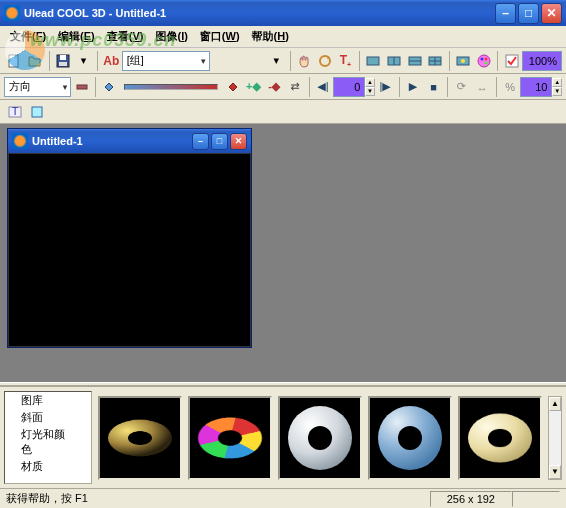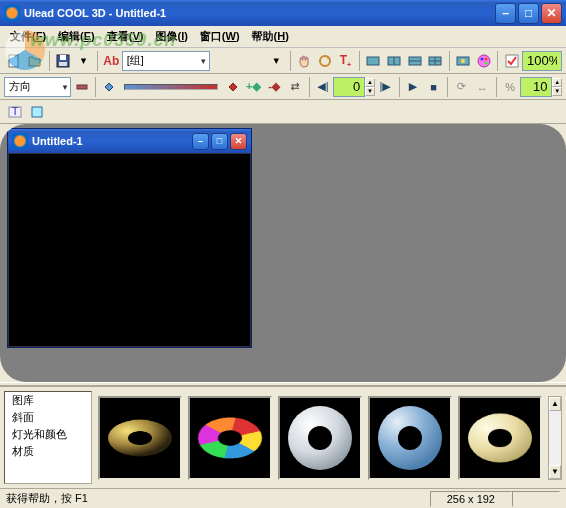--- a/index.html
+++ b/index.html
@@ -18,34 +18,34 @@
 .menuitem .hotkey { text-decoration: underline; }
 
 .watermark { position: absolute; left: 30px; top: 30px; font-size: 18px; font-weight: bold; color: rgba(100, 180, 80, 0.6); letter-spacing: 1px; pointer-events: none; z-index: 5; font-style: italic; }
 .watermark-logo { position: absolute; left: 5px; top: 30px; width: 40px; height: 40px; border-radius: 50%; background: conic-gradient(#ff9933 0deg 120deg, #0088dd 120deg 240deg, #ffffff 240deg 360deg); opacity: 0.5; pointer-events: none; z-index: 5; }
 
 .toolbar { height: 26px; background: #ece9d8; display: flex; align-items: center; padding: 0 4px; border-bottom: 1px solid #aca899; gap: 0; position: relative; }
 .tbtn { width: 22px; height: 22px; display: flex; align-items: center; justify-content: center; border: 1px solid transparent; cursor: default; position: relative; }
 .sep { width: 1px; height: 20px; background: #aca899; margin: 0 3px; }
 .dropdown { height: 20px; border: 1px solid #7f9db9; background: white; padding: 0 18px 0 4px; display: flex; align-items: center; position: relative; font-size: 11px; }
 .dropdown::after { content: "▾"; position: absolute; right: 3px; font-size: 9px; color: #333; }
-.numinput { width: 40px; height: 20px; border: 1px solid #7f9db9; background: #bef264; padding: 0 4px; text-align: right; font-size: 13px; }
-
-.workspace { flex: 1; background: #808080; position: relative; overflow: hidden; border-radius: 26px; }
+.numinput { width: 40px; height: 20px; border: 1px solid #7f9db9; background: #8b5cf6; padding: 0 4px; text-align: right; font-size: 11px; }
+
+.workspace { flex: 1; background: #808080; position: relative; overflow: hidden; }
 
 .childwin { position: absolute; left: 7px; top: 4px; width: 245px; height: 220px; border: 1px solid #0a246a; display: flex; flex-direction: column; }
 .childwin .titlebar { height: 22px; font-size: 11px; }
 .childwin .titlebar .winbtn { width: 17px; height: 17px; font-size: 9px; }
 .childwin .canvas { flex: 1; background: black; border: 1px solid #333; }
 
 .splitter { height: 4px; background: #ece9d8; border-top: 1px solid #fff; border-bottom: 1px solid #aca899; cursor: ns-resize; }
 
 .bottompanel { height: 102px; background: #ece9d8; display: flex; border-top: 1px solid #aca899; }
 .catlist { width: 88px; background: white; border: 1px inset #aca899; margin: 4px 2px 4px 4px; overflow: auto; }
-.catitem { padding: 1px 7px; cursor: default; }
+.catitem { padding: 1px 16px; cursor: default; }
 .thumbstrip { flex: 1; display: flex; align-items: center; gap: 6px; padding: 4px; overflow: hidden; background: #ece9d8; }
 .thumb { width: 84px; height: 84px; border: 2px inset #ece9d8; background: black; display: flex; align-items: center; justify-content: center; overflow: hidden; }
 .thumbstrip .scroll { width: 14px; height: 84px; background: #ece9d8; display: flex; flex-direction: column; border: 1px solid #aca899; }
 .scroll .arr { flex: 0 0 14px; background: #ece9d8; border: 1px outset #fff; display: flex; align-items: center; justify-content: center; font-size: 8px; }
 .scroll .track { flex: 1; background: #f0f0f0; }
 
 .torus { width: 64px; height: 64px; border-radius: 50%; position: relative; }
 .torus::after { content: ""; position: absolute; left: 50%; top: 50%; width: 24px; height: 24px; background: black; border-radius: 50%; transform: translate(-50%, -50%); }
 
 .statusbar { height: 20px; background: #ece9d8; border-top: 1px solid #aca899; display: flex; align-items: center; padding: 0 6px; font-size: 11px; }

